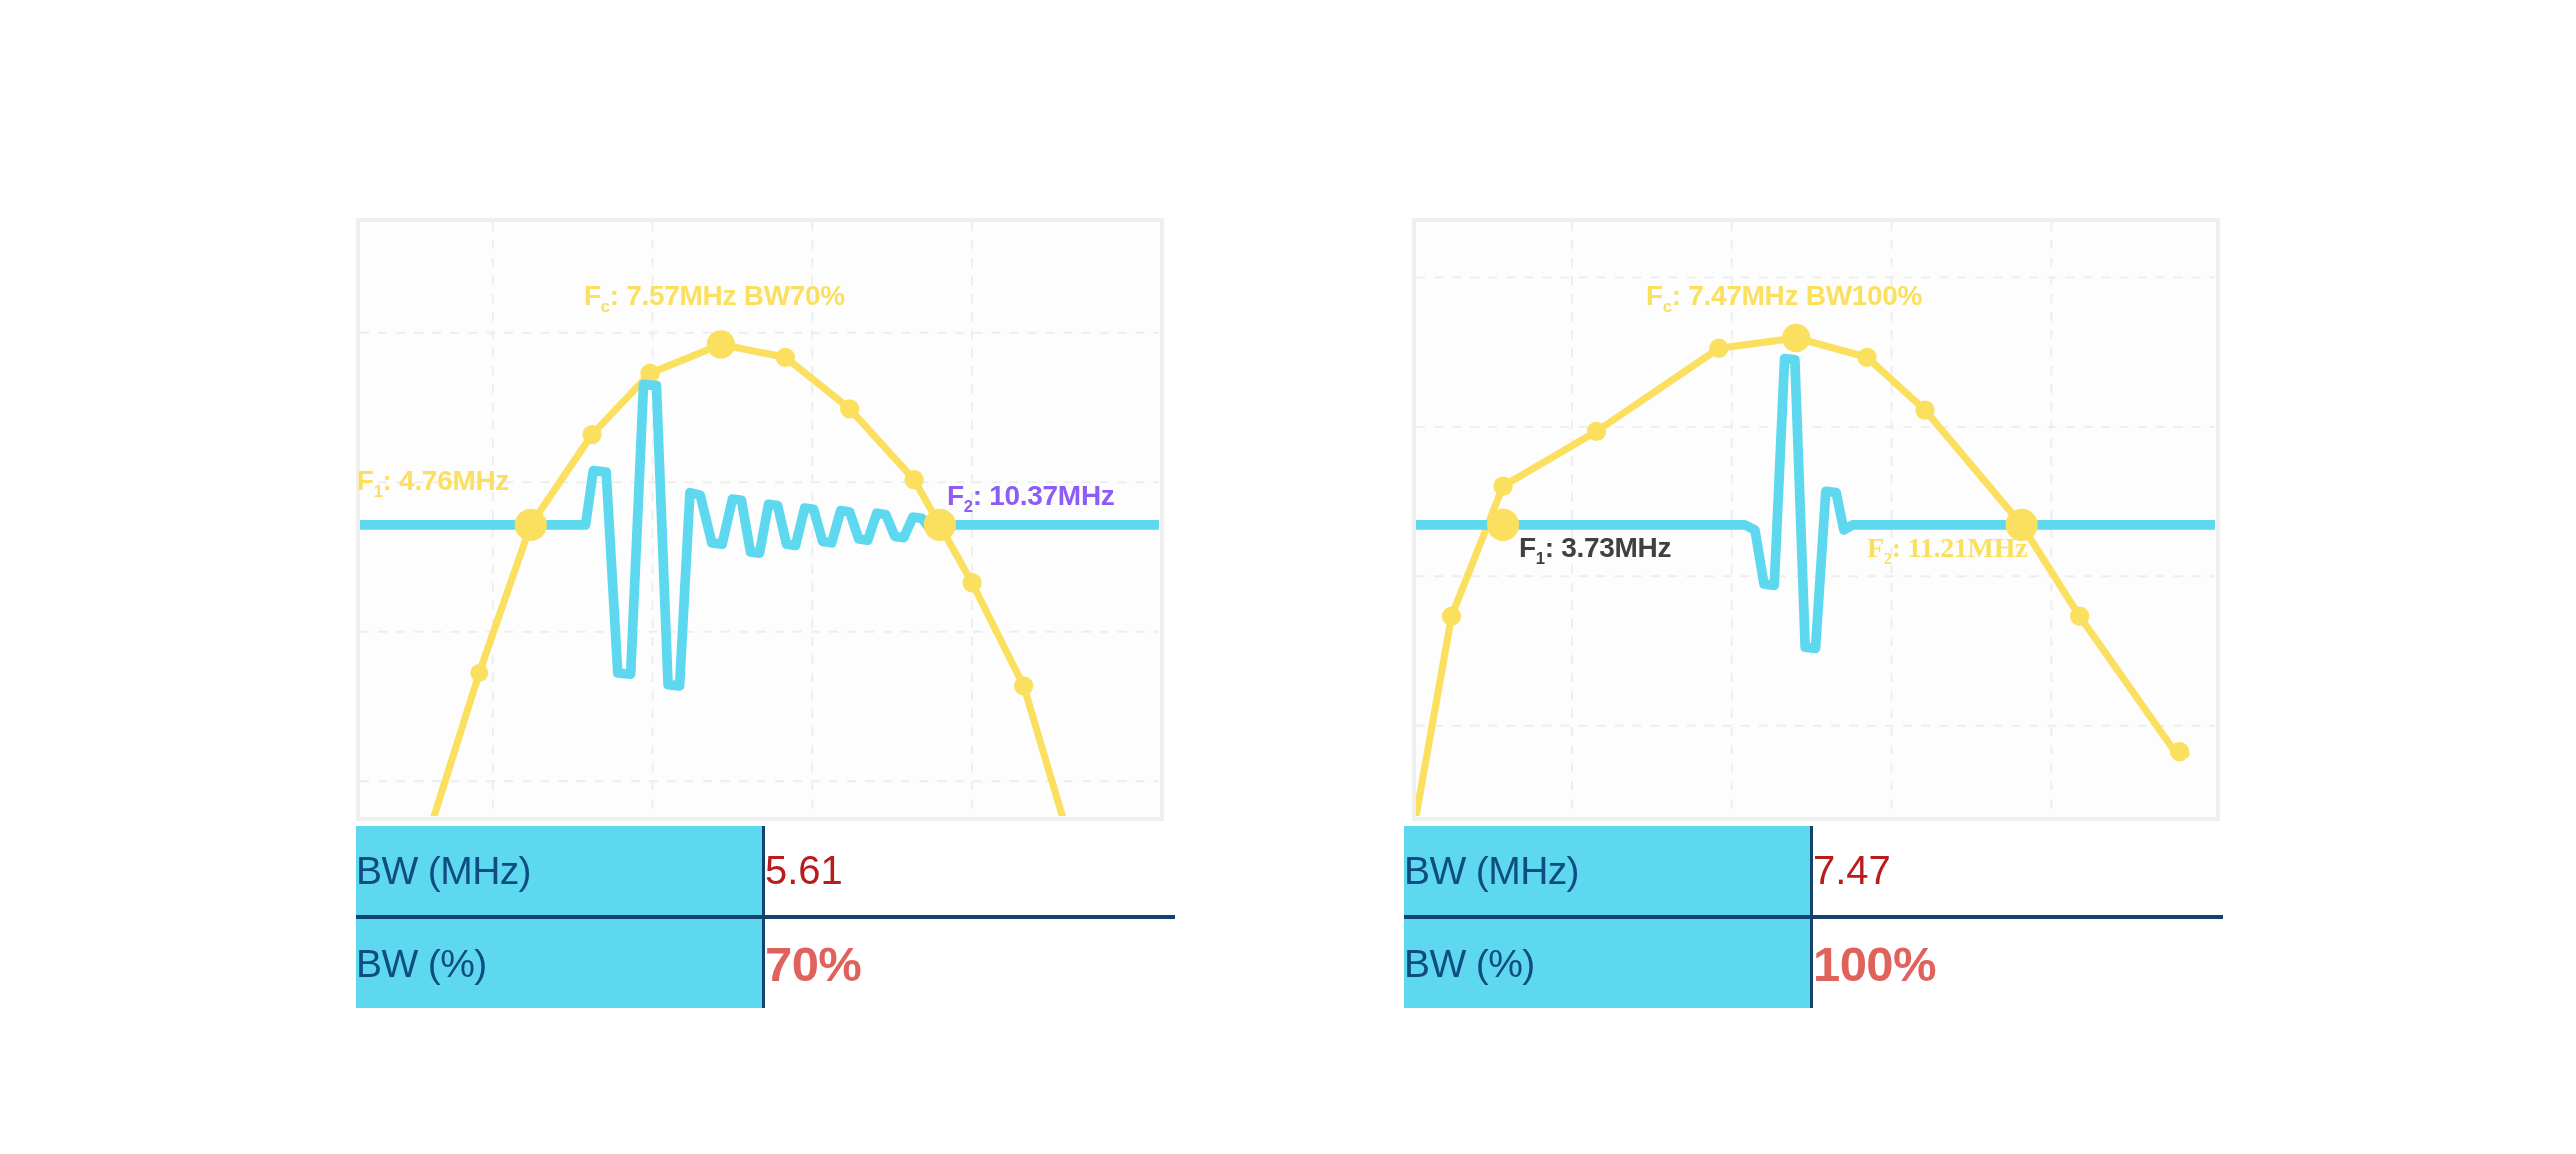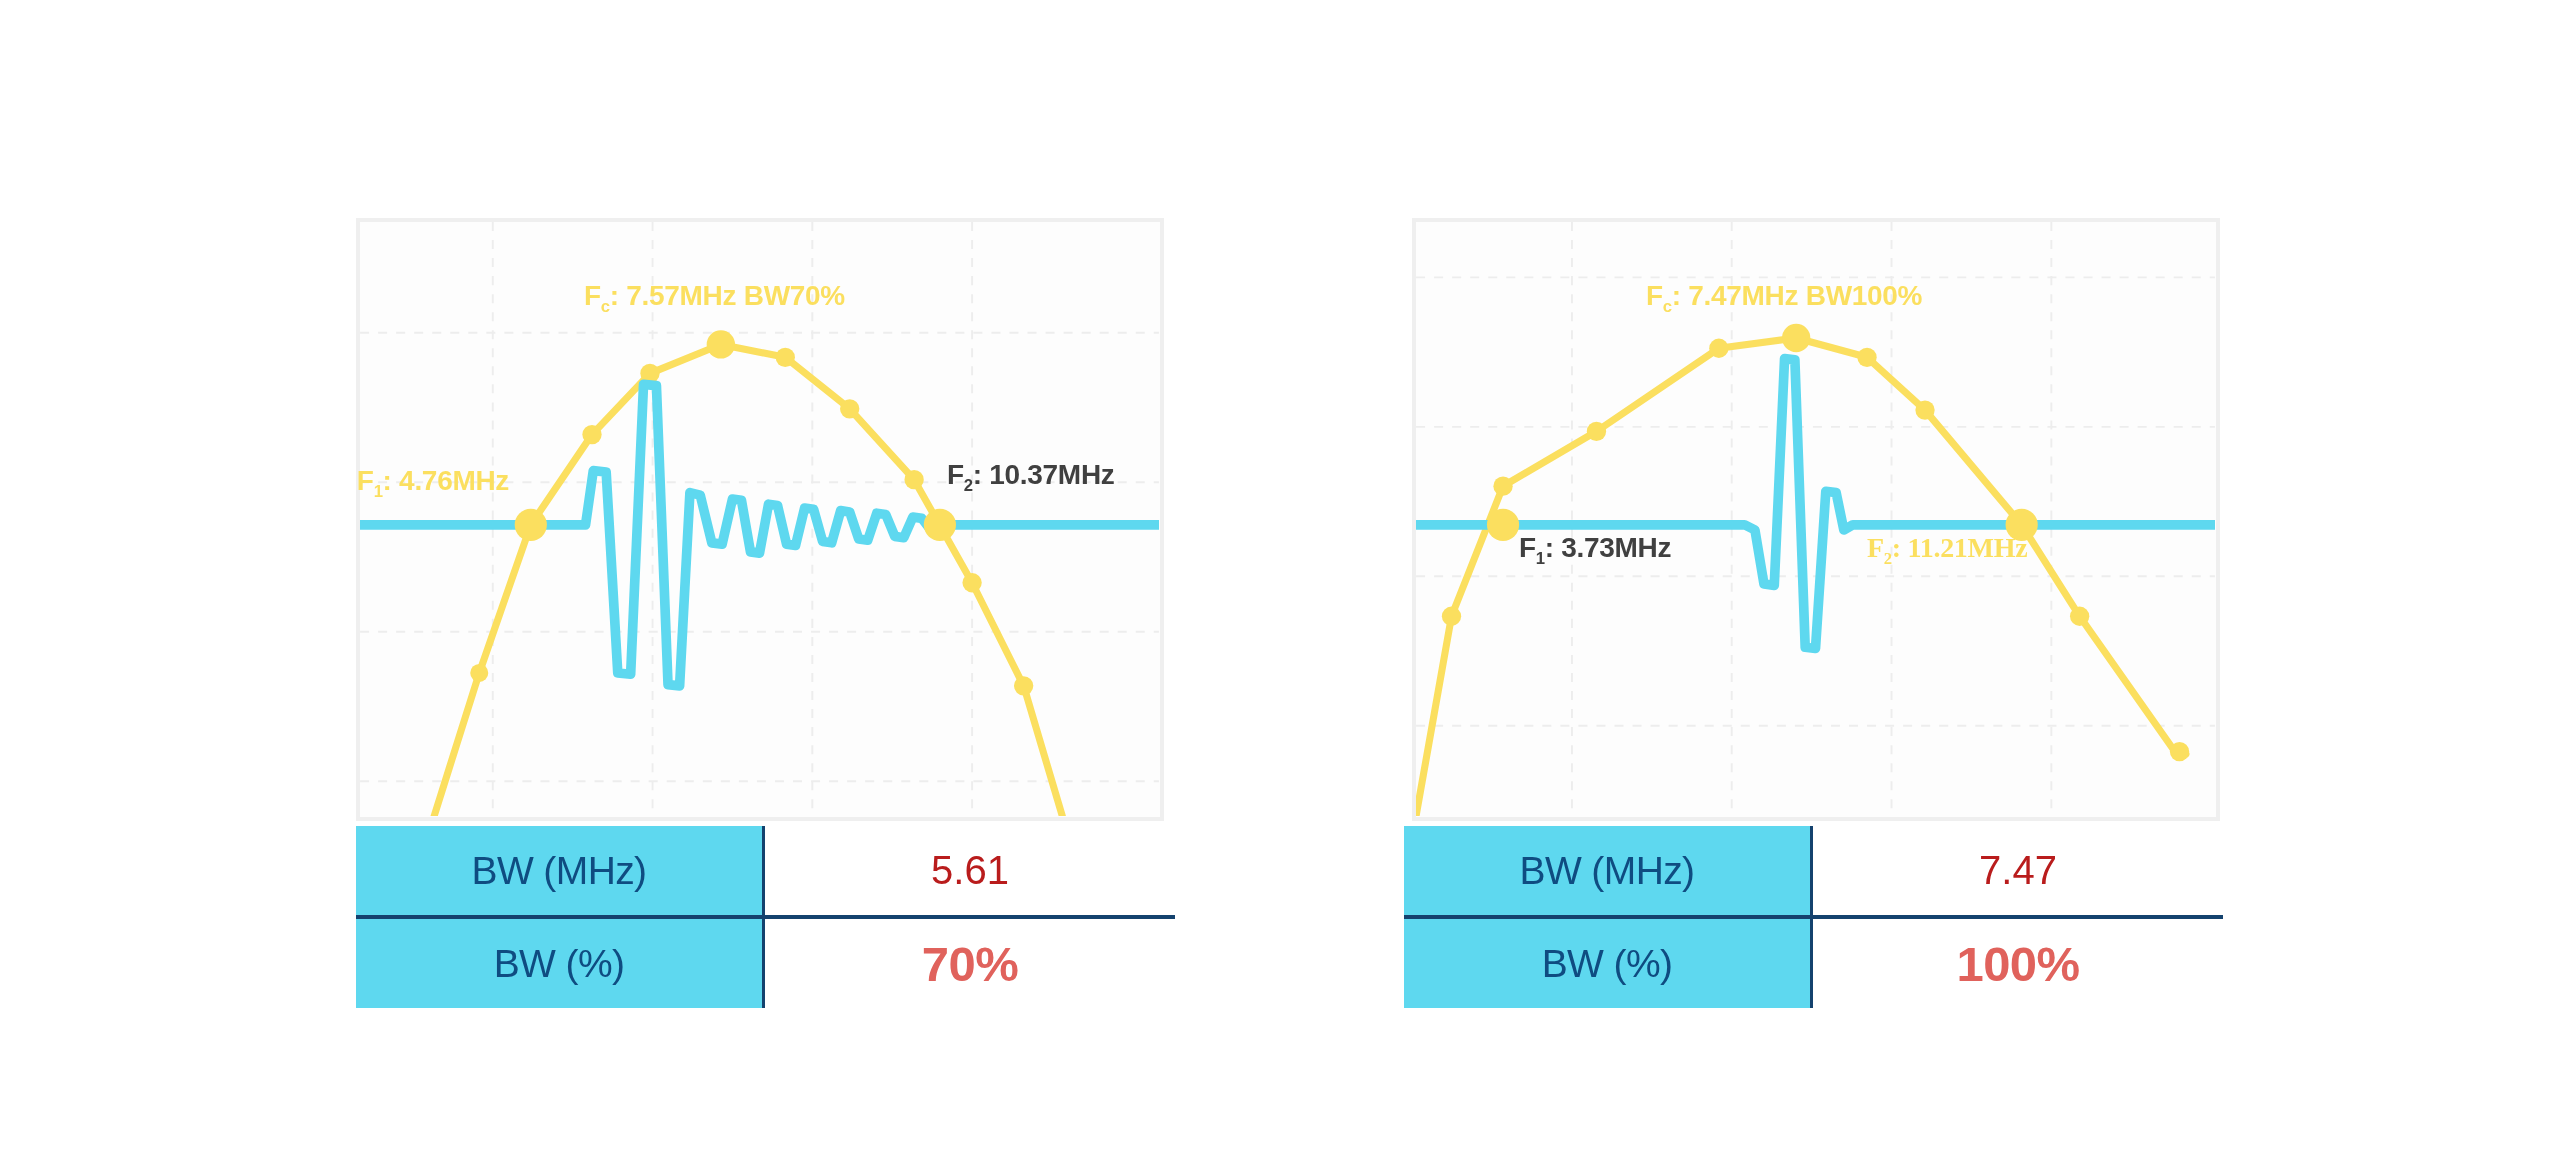--- a/index.html
+++ b/index.html
@@ -25,21 +25,21 @@
 
   
   .bw-table{
     position:absolute;
     width:819px;
     border-collapse:collapse;
     table-layout:fixed;
   }
   .bw-table.left{left:356px;top:826px;}
   .bw-table.right{left:1404px;top:826px;}
-  .bw-table td{padding:0;margin:16px;height:89px;vertical-align:middle;text-align:center;}
+  .bw-table td{padding:0;margin:16px;height:89px;vertical-align:middle;}
   .th-cell{
     width:406px;
     background:#5ED8EF;
     color:#0F4C81;
     font-size:39px;
     letter-spacing:-0.6px;
     border-right:3.2px solid #14426E;
   }
   .val-cell{background:#ffffff;}
   .val-num{color:#b91c1c;font-size:40px;letter-spacing:0px;}
@@ -93,21 +93,21 @@
     </svg>
 
     <div style="position:absolute;left:224px;top:58px;color:#FBDF5F;font-size:28px;font-weight:bold;white-space:nowrap;letter-spacing:-0.3px;">
       <span>F</span><sub style="font-size:16.7px;">c</sub><span>: 7.57MHz BW70%</span>
     </div>
 
     <div style="position:absolute;left:-3.2px;top:243px;color:#FBDF5F;font-size:28px;font-weight:bold;white-space:nowrap;letter-spacing:-0.3px;">
       <span>F</span><sub style="font-size:16.7px;">1</sub><span>: 4.76MHz</span>
     </div>
 
-    <div style="position:absolute;left:587px;top:237px;color:#404040;font-size:28px;font-weight:bold;white-space:nowrap;letter-spacing:-0.3px;">
+    <div style="position:absolute;left:587px;top:258px;color:#8b5cf6;font-size:28px;font-weight:bold;white-space:nowrap;letter-spacing:-0.3px;">
       <span>F</span><sub style="font-size:16.7px;">2</sub><span>: 10.37MHz</span>
     </div>
   </div>
 </div>
 
 <div class="panel-wrap right">
   <div class="chart-frame">
     <svg width="799" height="594" viewBox="0 0 1240 922">
       <g stroke="#ededed" stroke-width="3" stroke-dasharray="14 14">
         <line x1="0" y1="86" x2="1240" y2="86"></line>

